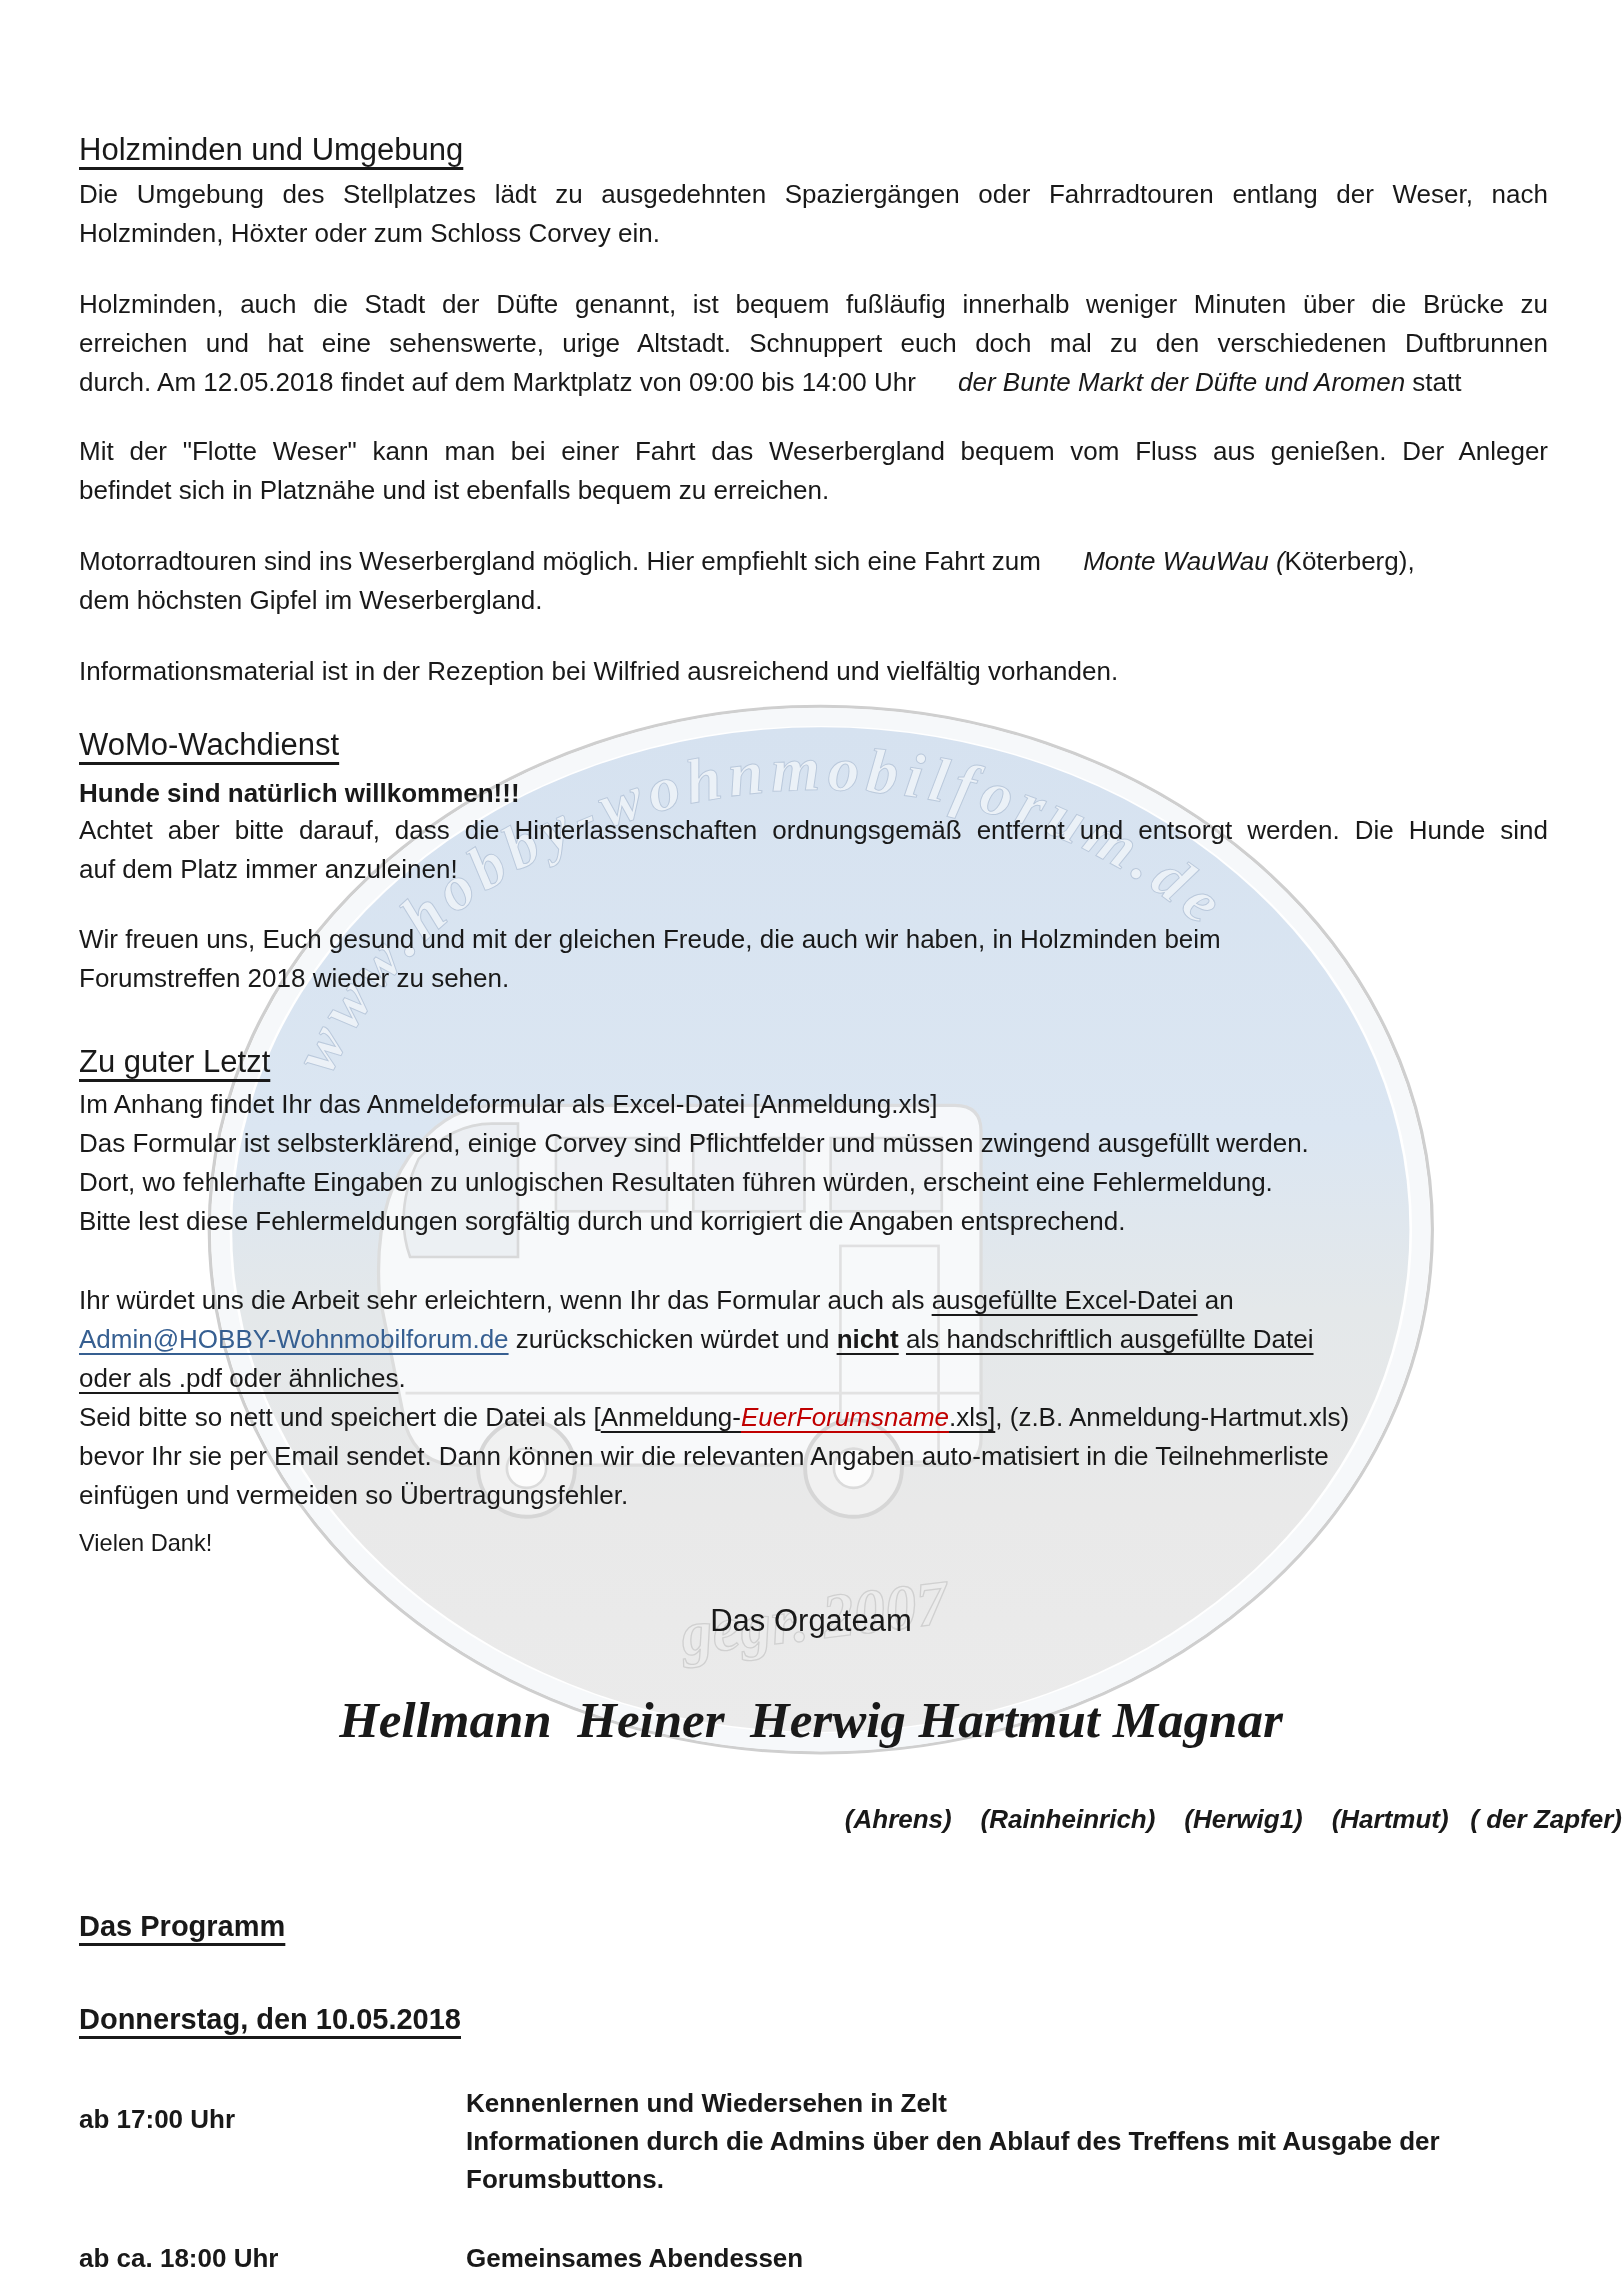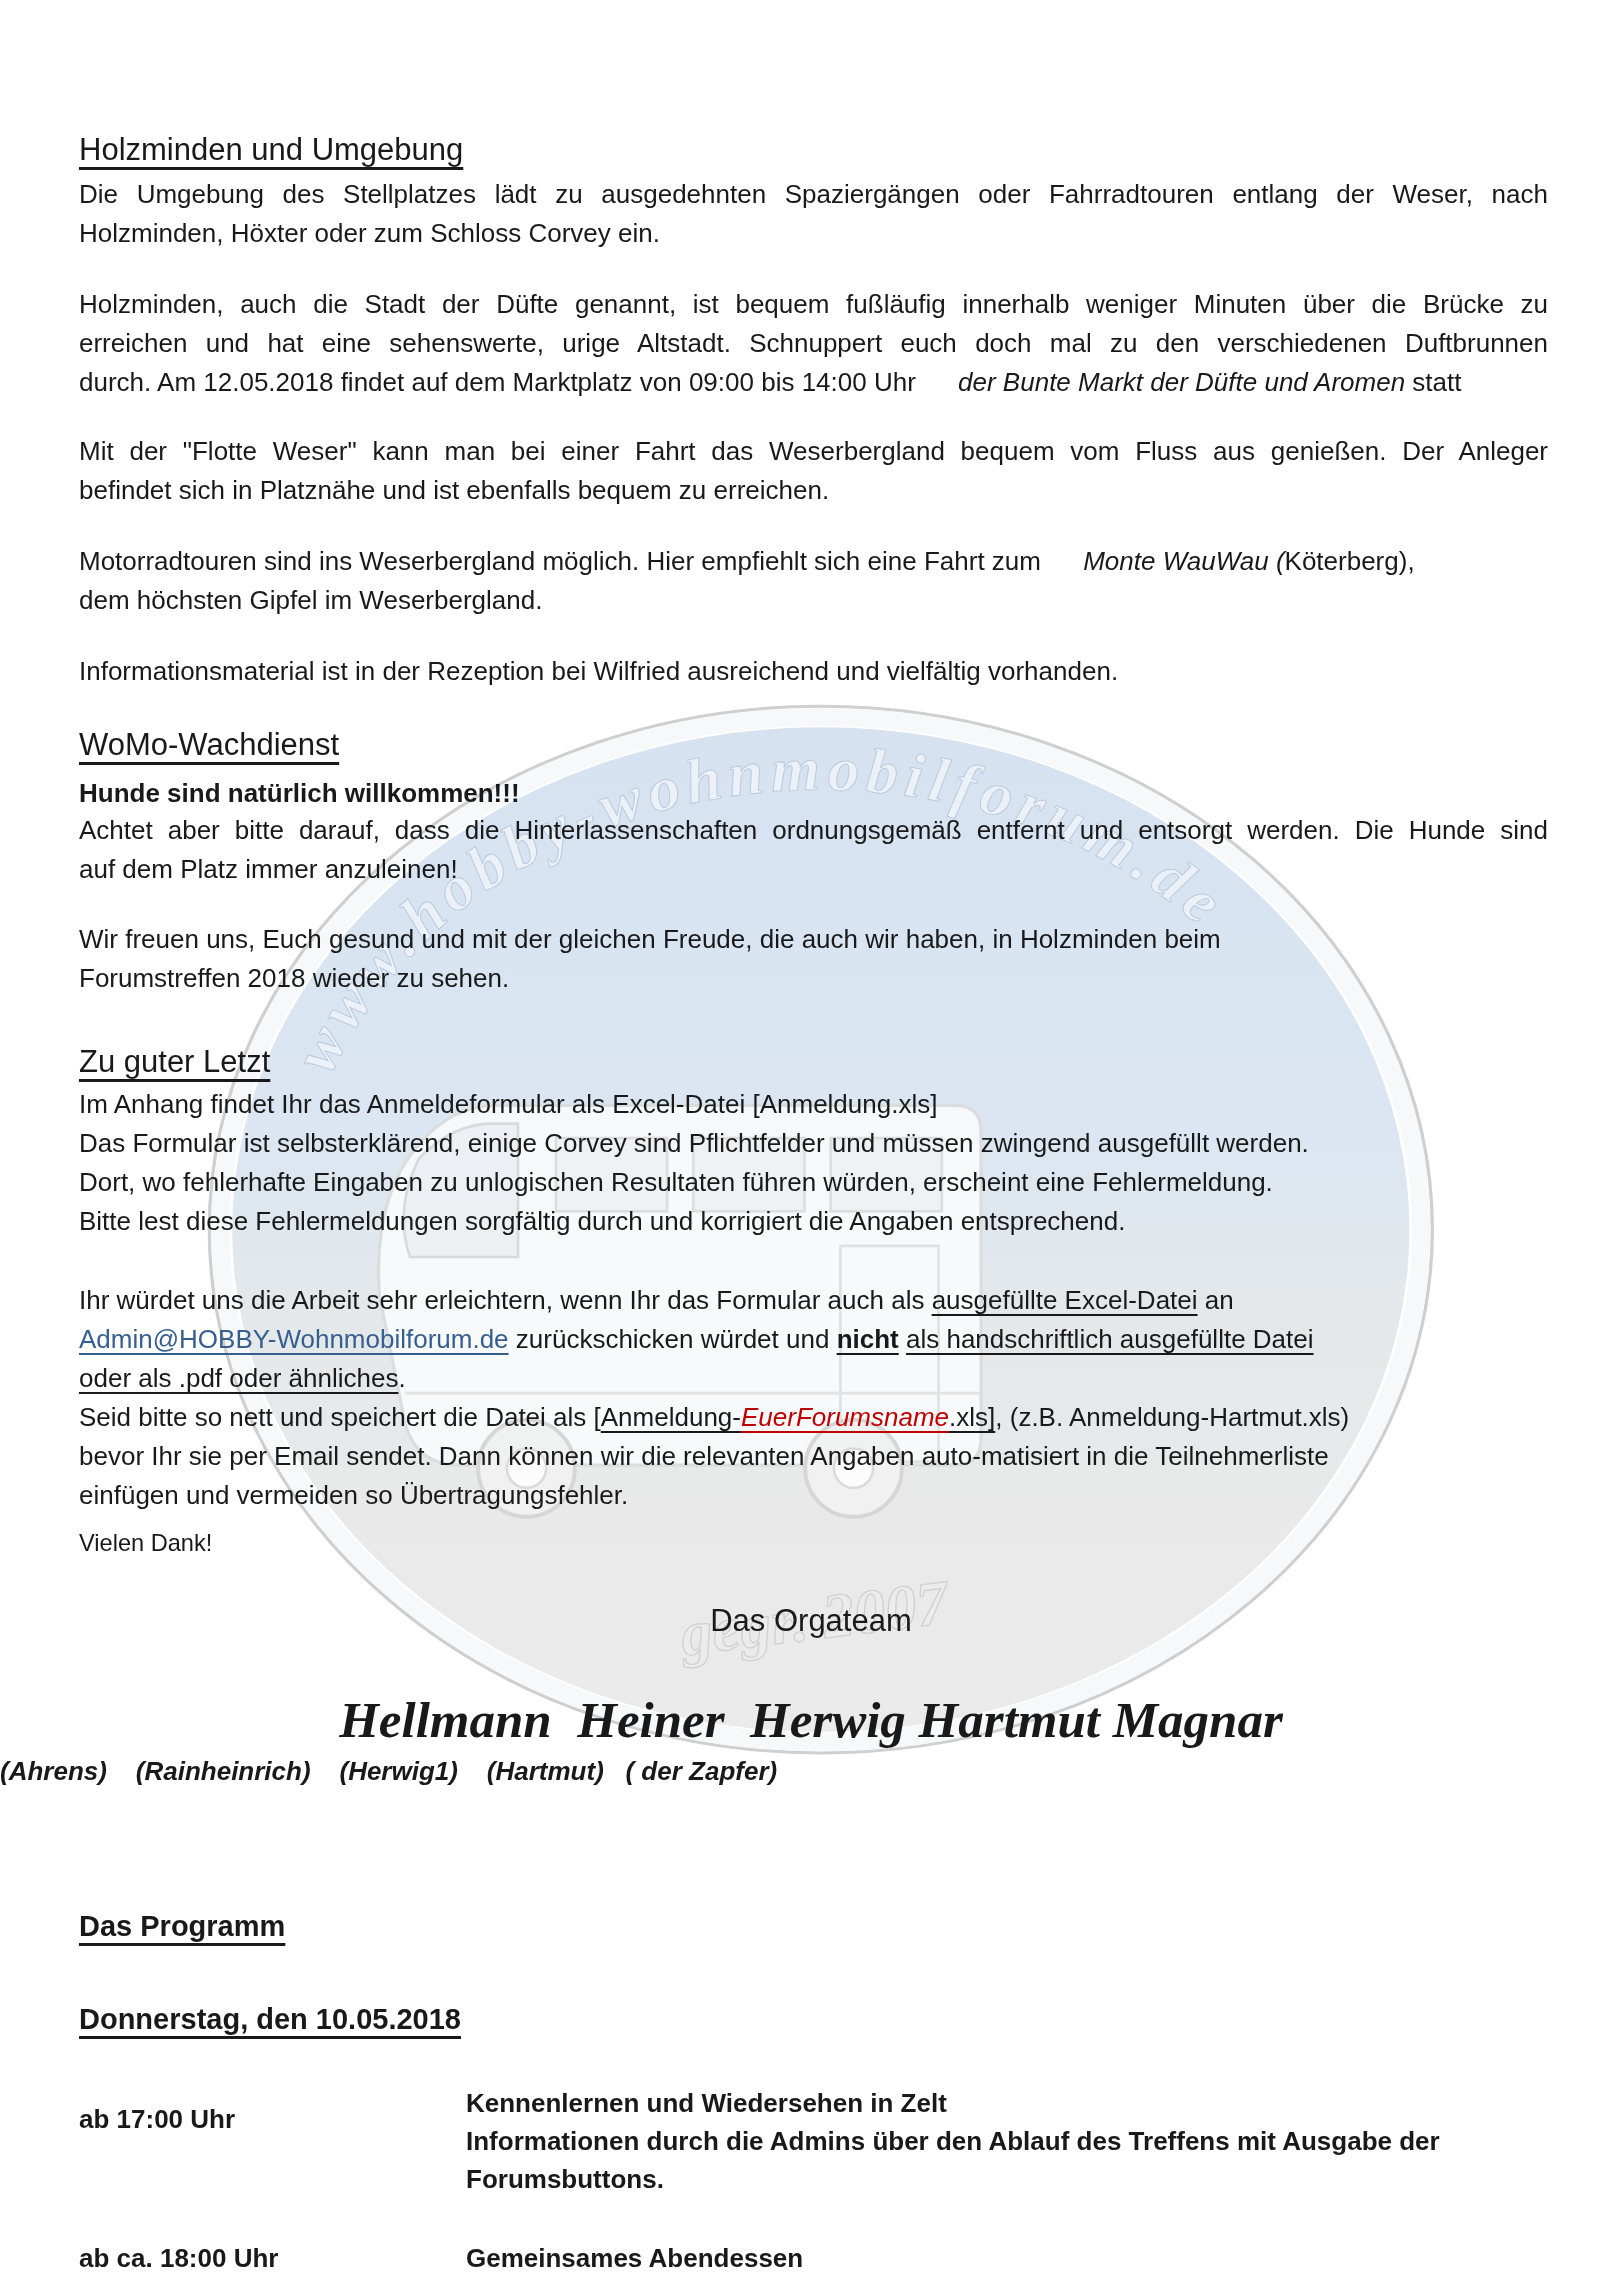--- a/index.html
+++ b/index.html
@@ -20,21 +20,21 @@
   .block .l.just{white-space:normal;text-align:justify;text-align-last:justify;}
 
   .body{font-size:26px;}
   .h1{font-size:31px;}
   .h1 .l{line-height:38px;}
   .h1 span.u{text-decoration-thickness:2.6px;text-underline-offset:7.2px;}
   .thanks{font-size:23.6px;}
   .center-lg{font-size:31px;text-align:center;}
   .names{font-family:"Liberation Serif", serif;font-size:51px;font-weight:bold;font-style:italic;text-align:center;}
   .names .l{white-space:pre;line-height:59px;}
-  .names-sub{font-size:26px;font-weight:600;font-style:italic;text-align:left;}
+  .names-sub{font-size:26px;font-weight:600;font-style:italic;text-align:right;margin-top:48px;}
   .names-sub .l{white-space:pre;}
   .prog-h{font-size:29px;font-weight:bold;}
   .prog-h span.u{text-decoration-thickness:2.6px;text-underline-offset:7.2px;}
   .prog{font-size:26px;font-weight:bold;}
   .prog .l{line-height:38px;}
 
   span.i{font-style:italic;margin-left:35px;}
   span.b{font-weight:bold;}
   span.u, span.bu{text-decoration:underline;text-decoration-thickness:2px;text-underline-offset:5.2px;}
   span.bu{font-weight:bold;}

